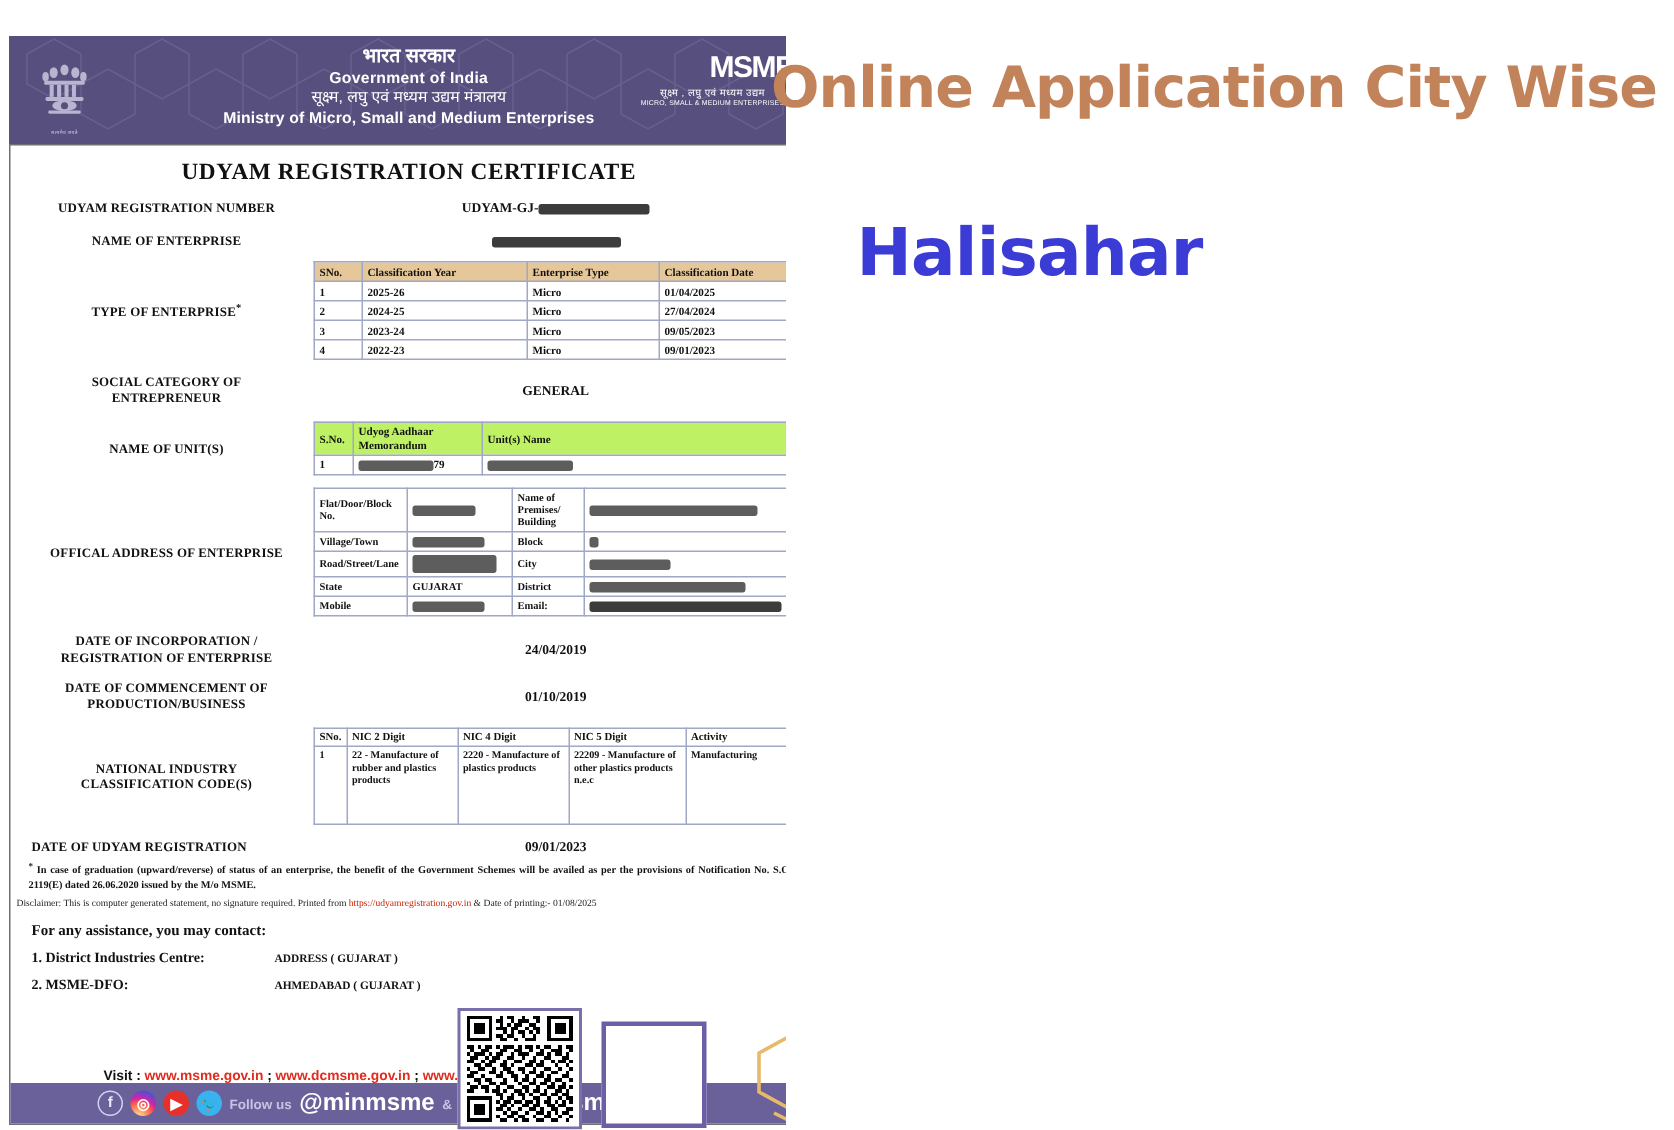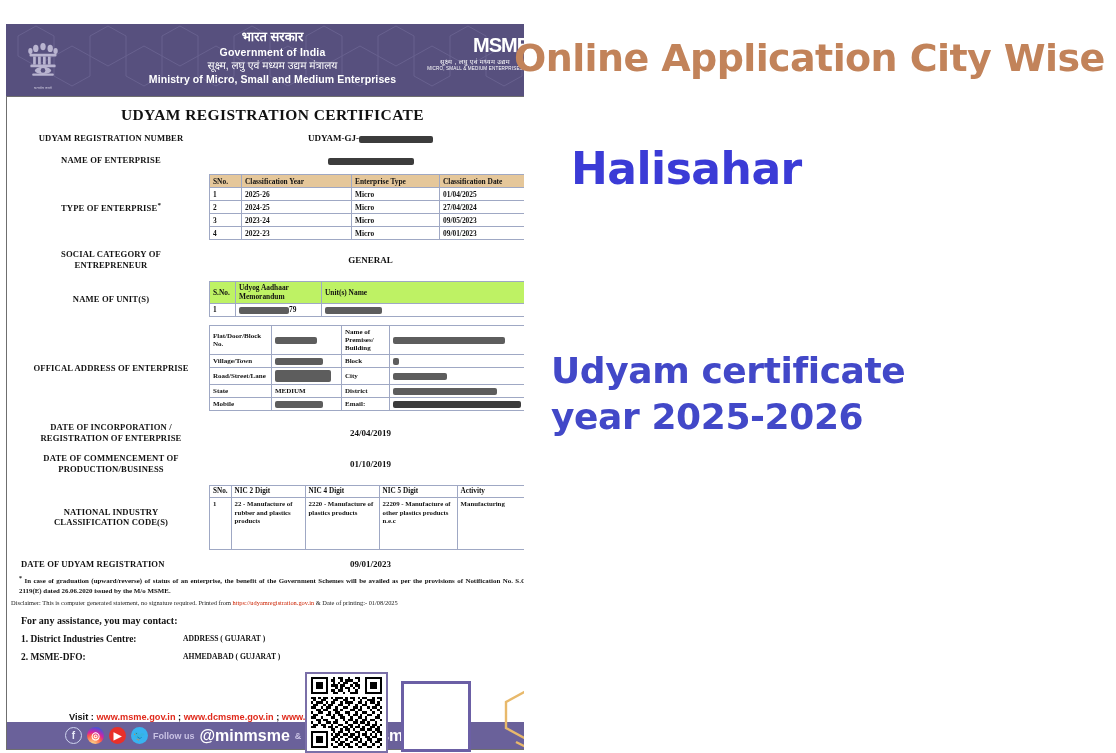--- a/index.html
+++ b/index.html
@@ -435,21 +435,21 @@
               <td><span class="redact" style="width:6px;"></span></td>
             </tr>
             <tr>
               <td class="k">Road/Street/Lane</td>
               <td class="v1"><span class="redact" style="width:56px;height:12px;"></span></td>
               <td class="k2">City</td>
               <td><span class="redact" style="width:54px;"></span></td>
             </tr>
             <tr>
               <td class="k">State</td>
-              <td class="v1">MEDIUM</td>
+              <td class="v1">GUJARAT</td>
               <td class="k2">District</td>
               <td><span class="redact" style="width:104px;"></span></td>
             </tr>
             <tr>
               <td class="k">Mobile</td>
               <td class="v1"><span class="redact" style="width:48px;"></span></td>
               <td class="k2">Email:</td>
               <td><span class="redact dark" style="width:128px;"></span></td>
             </tr>
           </tbody>
@@ -764,17 +764,13 @@
       <path d="M60 0 L38 12 L38 38 L60 50"></path>
       <path d="M75 4 L58 12 L58 34 L75 44"></path>
       <path d="M48 52 L64 60"></path>
     </g>
   </svg>
 </div>
 
 <div id="right-panel">
   <div id="headline">Online Application City Wise</div>
   <div id="city-name">Halisahar</div>
-  <div id="sub-line">
-    <div>Udyam certificate</div>
-    <div>year 2025-2026</div>
-  </div>
 </div>
 
 </body></html>

